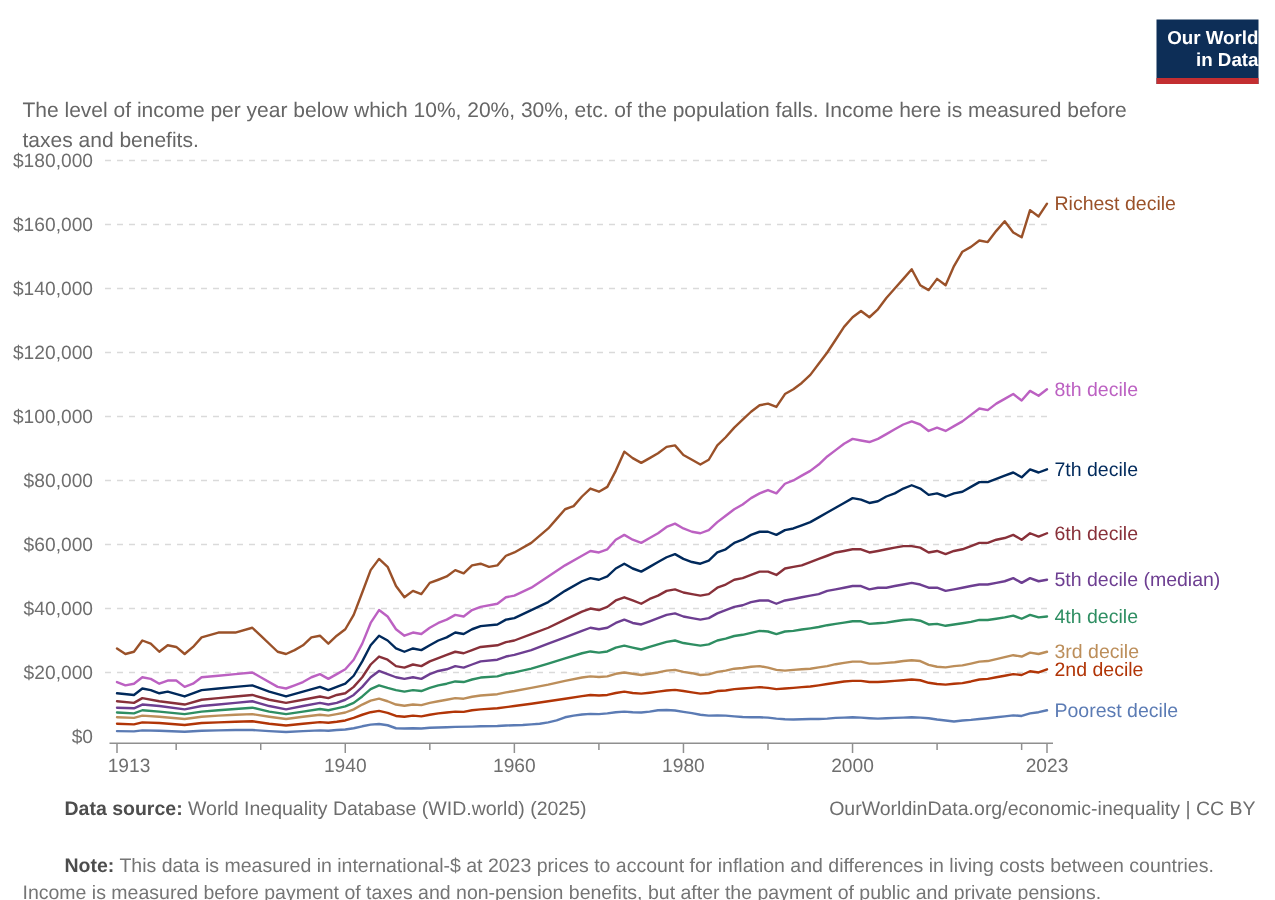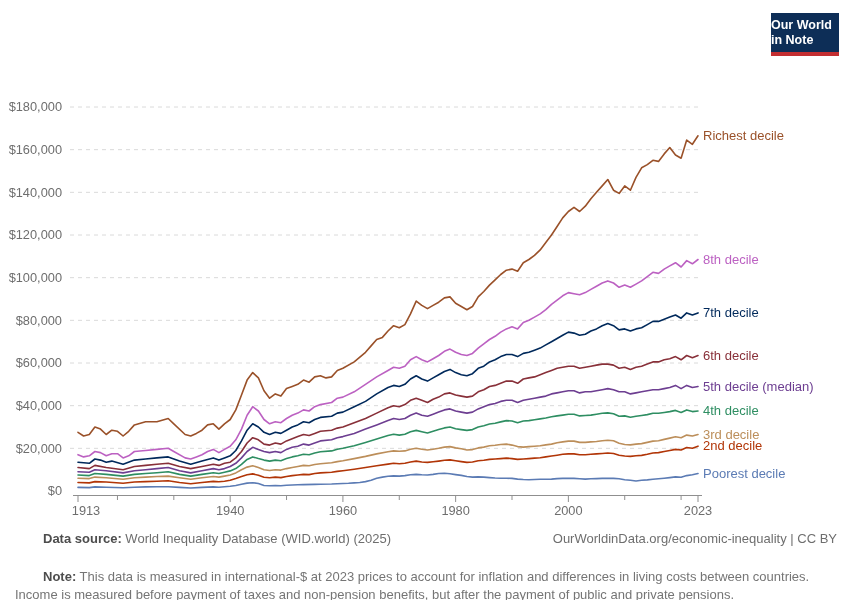--- a/index.html
+++ b/index.html
@@ -19,21 +19,21 @@
   }
   .chart-subtitle {
     position: absolute; left: 15px; top: 50px; width: 748px;
     font-size: 14px; line-height: 1.42; color: #666666;
   }
 
   .owid-logo {
     position: absolute; top: 13px; right: 11px; width: 68px;
     background: #0d2e57;
     border-bottom: 4px solid #c32e31;
-    color: #ffffff; text-align: left;
+    color: #ffffff; text-align: right;
     font-size: 12.5px; font-weight: 700; line-height: 1.18;
     padding: 5px 0 4px 0;
     cursor: pointer;
   }
 
   #chart-svg { position: absolute; left: 0; top: 96px; }
 
   .footer {
     position: absolute; left: 15px; top: 531px; width: 822px;
     font-size: 13px; color: #6e6e6e;
@@ -43,24 +43,25 @@
   .source-link { color: #6e6e6e; text-decoration: none; cursor: pointer; }
   .note-row {
     margin-top: 22px; font-size: 13px; line-height: 1.42; color: #757575;
   }
 </style>
 </head>
 <body>
 
 <div class="container">
 
+  <p class="chart-subtitle">The level of income per year below which 10%, 20%, 30%, etc. of the population falls. Income here is measured before taxes and benefits.</p>
 
   <div class="owid-logo">
     <div>Our World</div>
-    <div>in Note</div>
+    <div>in Data</div>
   </div>
 
   <svg id="chart-svg" width="850" height="432">
       <text x="62" y="399.2" text-anchor="end" font-size="12.8" fill="#6e6e6e">$0</text>
       <line x1="70" x2="702" y1="352.3333333333333" y2="352.3333333333333" stroke="#dadada" stroke-width="1" stroke-dasharray="4,4"></line>
       <text x="62" y="356.5333333333333" text-anchor="end" font-size="12.8" fill="#6e6e6e">$20,000</text>
       <line x1="70" x2="702" y1="309.6666666666667" y2="309.6666666666667" stroke="#dadada" stroke-width="1" stroke-dasharray="4,4"></line>
       <text x="62" y="313.8666666666667" text-anchor="end" font-size="12.8" fill="#6e6e6e">$40,000</text>
       <line x1="70" x2="702" y1="267" y2="267" stroke="#dadada" stroke-width="1" stroke-dasharray="4,4"></line>
       <text x="62" y="271.2" text-anchor="end" font-size="12.8" fill="#6e6e6e">$60,000</text>

